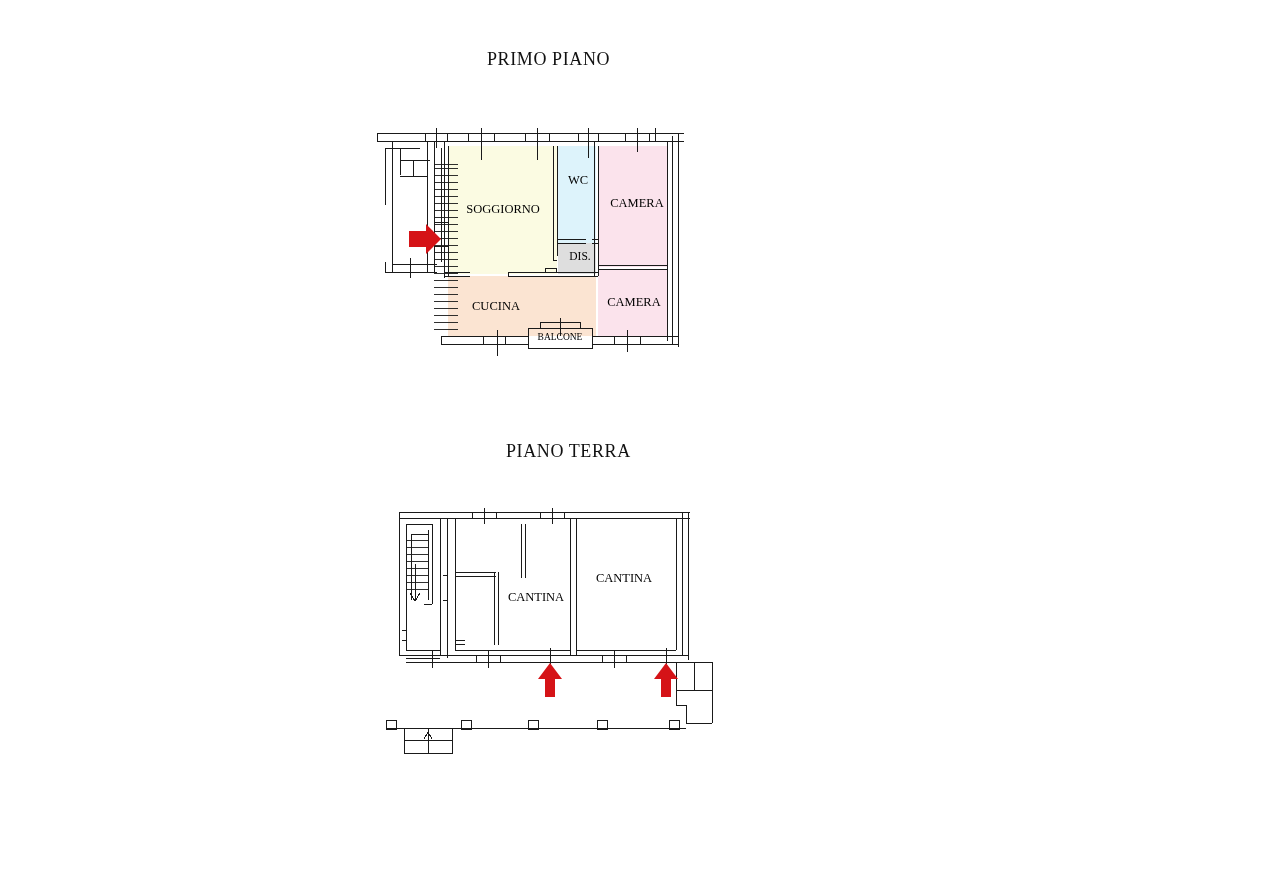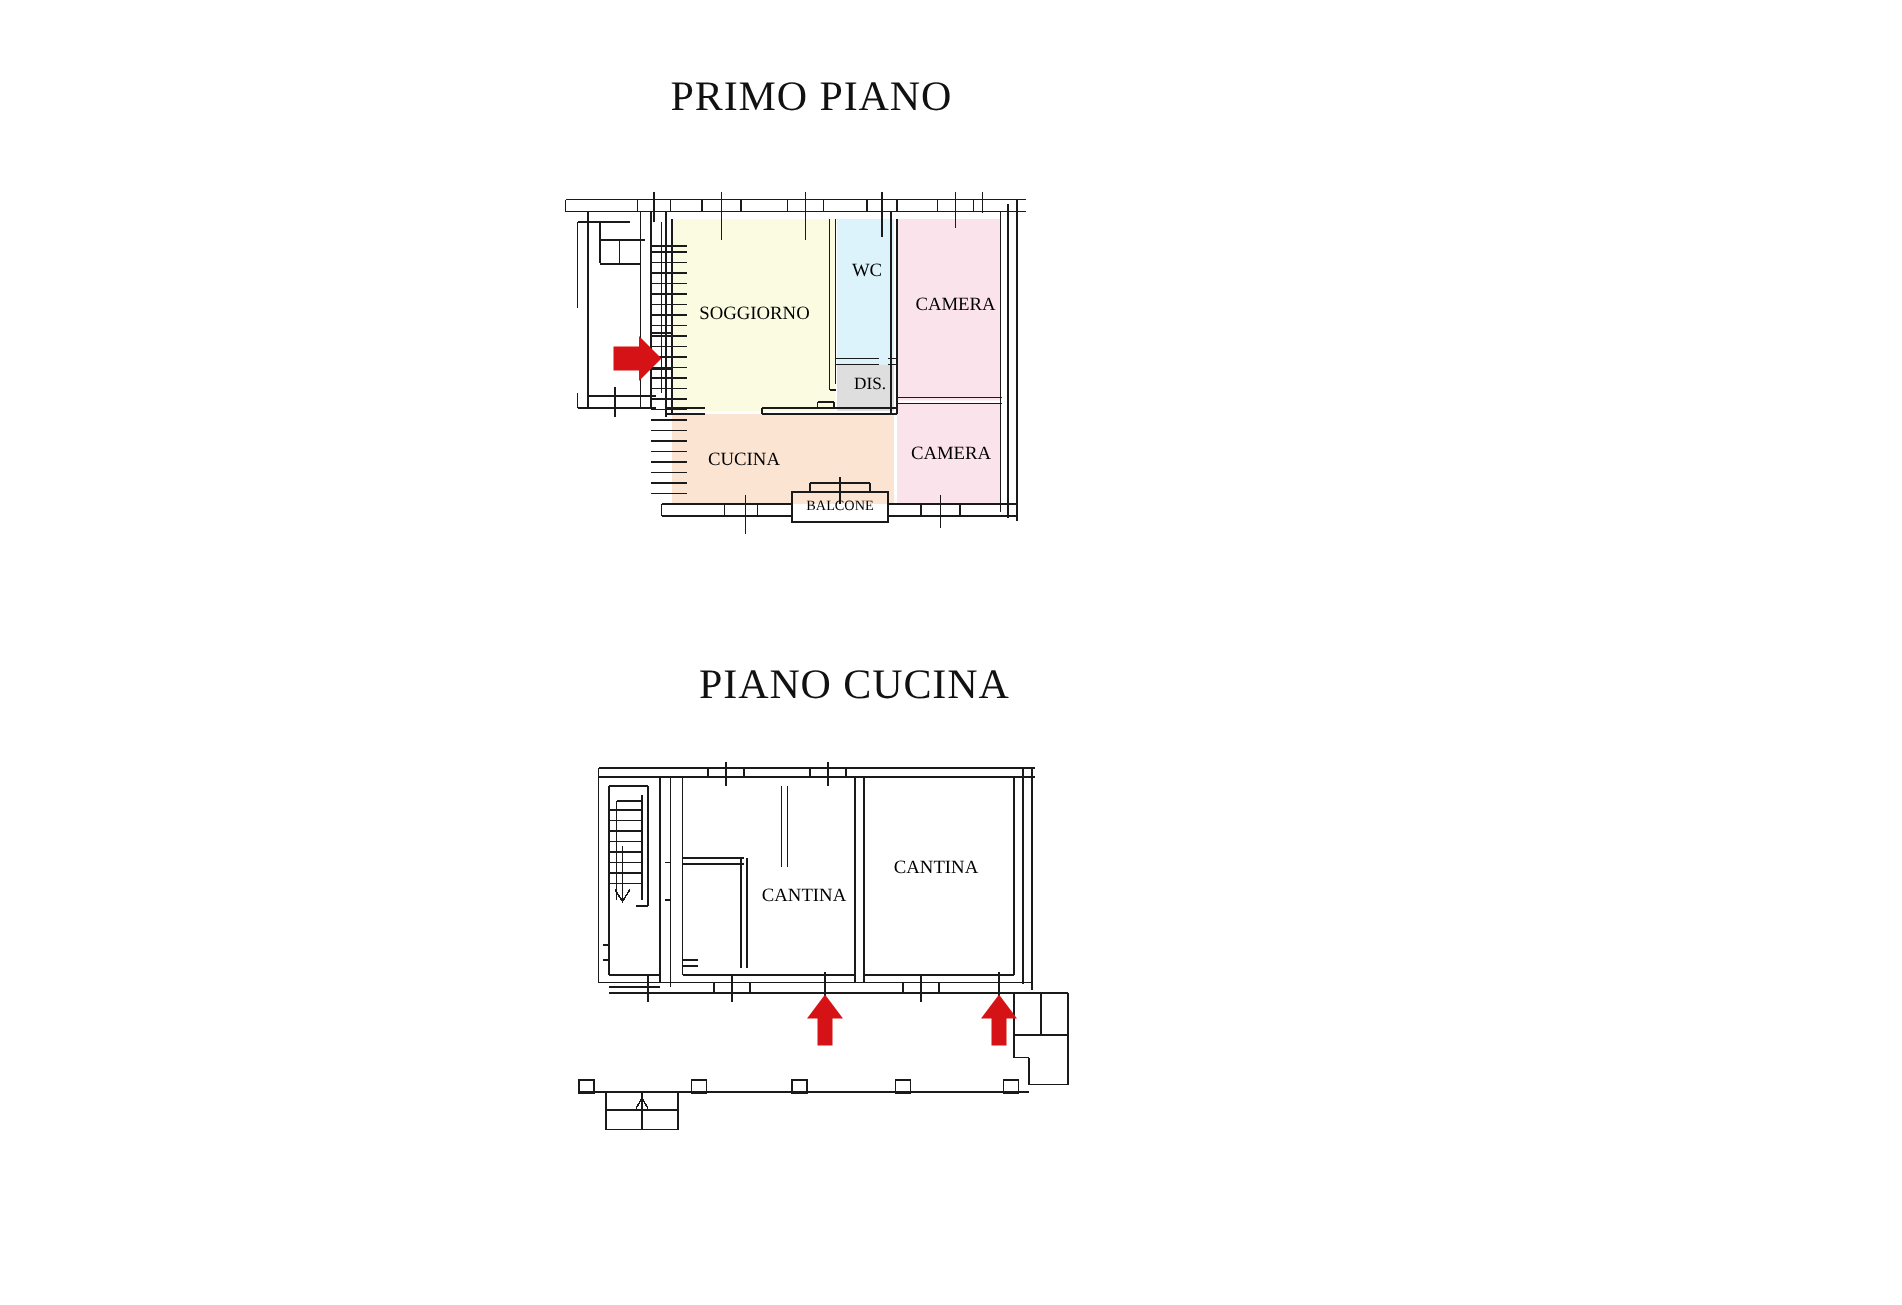--- a/index.html
+++ b/index.html
@@ -6,24 +6,25 @@
   html,body{margin:0;padding:0;background:#ffffff;}
   body{
     width:1268px;height:870px;position:relative;overflow:hidden;
     font-family:"Liberation Serif", serif;color:#000;
   }
   .plan-page{position:absolute;left:0;top:0;width:1268px;height:870px;background:#fff;}
 
   .floor-title{
     position:absolute;
     font-family:"Liberation Serif", serif;
-    font-size:28px;
+    font-size:18px;
     letter-spacing:.6px;
     color:#111;
     white-space:nowrap;
+    margin-left:40px;
   }
   #title-primo{left:447px;top:49px;}
   #title-terra{left:466px;top:441px;}
 
   .svg-layer{position:absolute;left:0;top:0;width:1268px;height:870px;}
   .room-label{
     font-family:"Liberation Serif", serif;
     fill:#000;
     text-anchor:middle;
     dominant-baseline:middle;
@@ -32,21 +33,21 @@
   .lbl-11{font-size:11.5px;}
   .lbl-10{font-size:9.5px;}
 </style>
 </head>
 <body>
 
 <div class="plan-page">
 
   <div class="floor-title" id="title-primo">PRIMO PIANO</div>
 
-  <div class="floor-title" id="title-terra">PIANO CUCINA</div>
+  <div class="floor-title" id="title-terra">PIANO TERRA</div>
 
   <svg class="svg-layer" viewBox="0 0 1268 870" xmlns="http://www.w3.org/2000/svg">
 
     <defs>
       <g id="stairtreads-up">
         <line x1="0" y1="0" x2="24" y2="0"></line>
         <line x1="0" y1="7" x2="24" y2="7"></line>
         <line x1="0" y1="14" x2="24" y2="14"></line>
         <line x1="0" y1="21" x2="24" y2="21"></line>
         <line x1="0" y1="28" x2="24" y2="28"></line>

